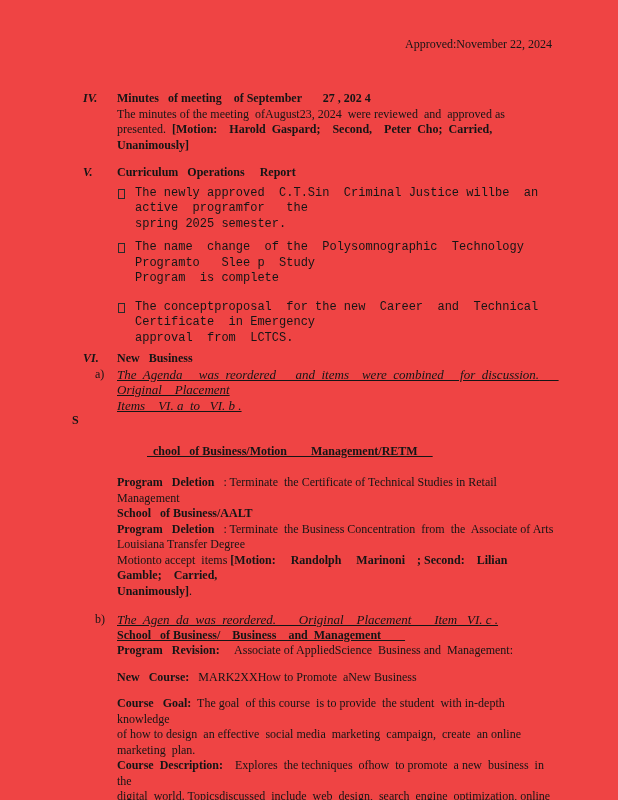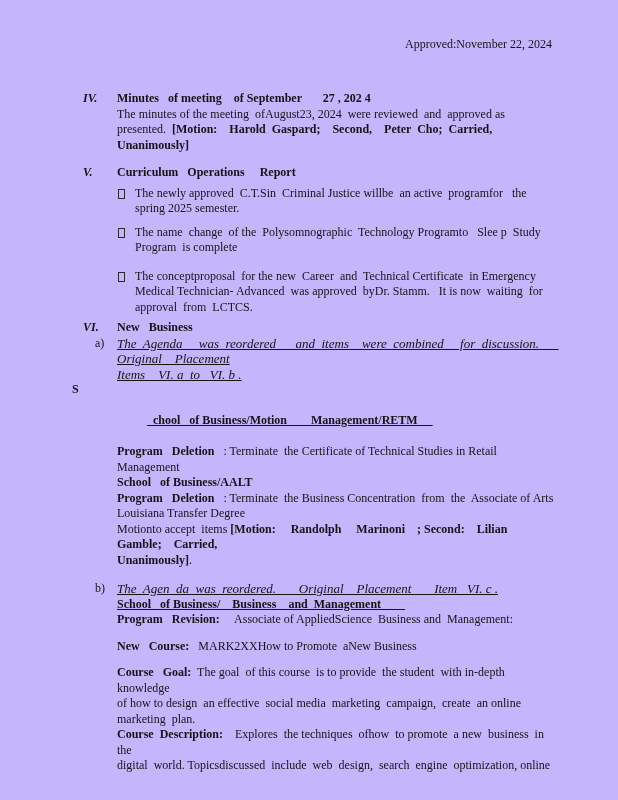--- a/index.html
+++ b/index.html
@@ -1,20 +1,20 @@
 <!DOCTYPE html>
 <html><head>
 <meta charset="utf-8">
 <style>
   html, body { margin: 0; padding: 0; background: #ffffff; }
   .page {
     position: relative;
     width: 618px;
     height: 800px;
-    background: #c4b5fd;
+    background: #ef4444;
     color: #151515;
     font-family: "Liberation Serif", "DejaVu Serif", serif;
     font-size: 12px;
     overflow: hidden;
   }
   .approved {
     position: absolute;
     top: 37px;
     right: 66px;
     white-space: pre-wrap;
@@ -29,21 +29,21 @@
   .b  { font-weight: bold; }
   .i  { font-style: italic; }
   .u  { text-decoration: underline; }
   .it { font-size: 13px; line-height: 15.5px; }
   .row { display: flex; }
   .numcol { width: 34px; flex: none; font-weight: bold; font-style: italic; }
   .indent { margin-left: 34px; }
   .sub { display: flex; margin-left: 12px; }
   .sublabel { width: 22px; flex: none; }
   .subbody { flex: 1; min-width: 0; }
-  .bullet { display: flex; margin-left: 34px; }
+  .bullet { display: flex; margin-left: 34px; font-family: Liberation Mono, monospace; }
   .bglyph {
     flex: none;
     width: 5px;
     height: 8px;
     border: 1px solid #2a2a2a;
     margin: 3px 10px 0 1px;
   }
   .btext { flex: 1; min-width: 0; }
   .sline { position: relative; }
   .s-out { position: absolute; left: -45px; top: 0; }
@@ -89,21 +89,20 @@
       <div class="btext">
         <div class="ln">The name  change  of the  Polysomnographic  Technology Programto   Slee p  Study</div>
         <div class="ln">Program  is complete</div>
       </div>
     </div>
 
     <div class="bullet mt13">
       <span class="bglyph"></span>
       <div class="btext">
         <div class="ln">The conceptproposal  for the new  Career  and  Technical Certificate  in Emergency</div>
-        <div class="ln">Medical Technician- Advanced  was approved  byDr. Stamm.   It is now  waiting  for</div>
         <div class="ln">approval  from  LCTCS.</div>
       </div>
     </div>
 
     <div class="row mt5">
       <span class="numcol ln">VI.</span>
       <span class="b ln">New   Business</span>
     </div>
 
     <div class="sub">

